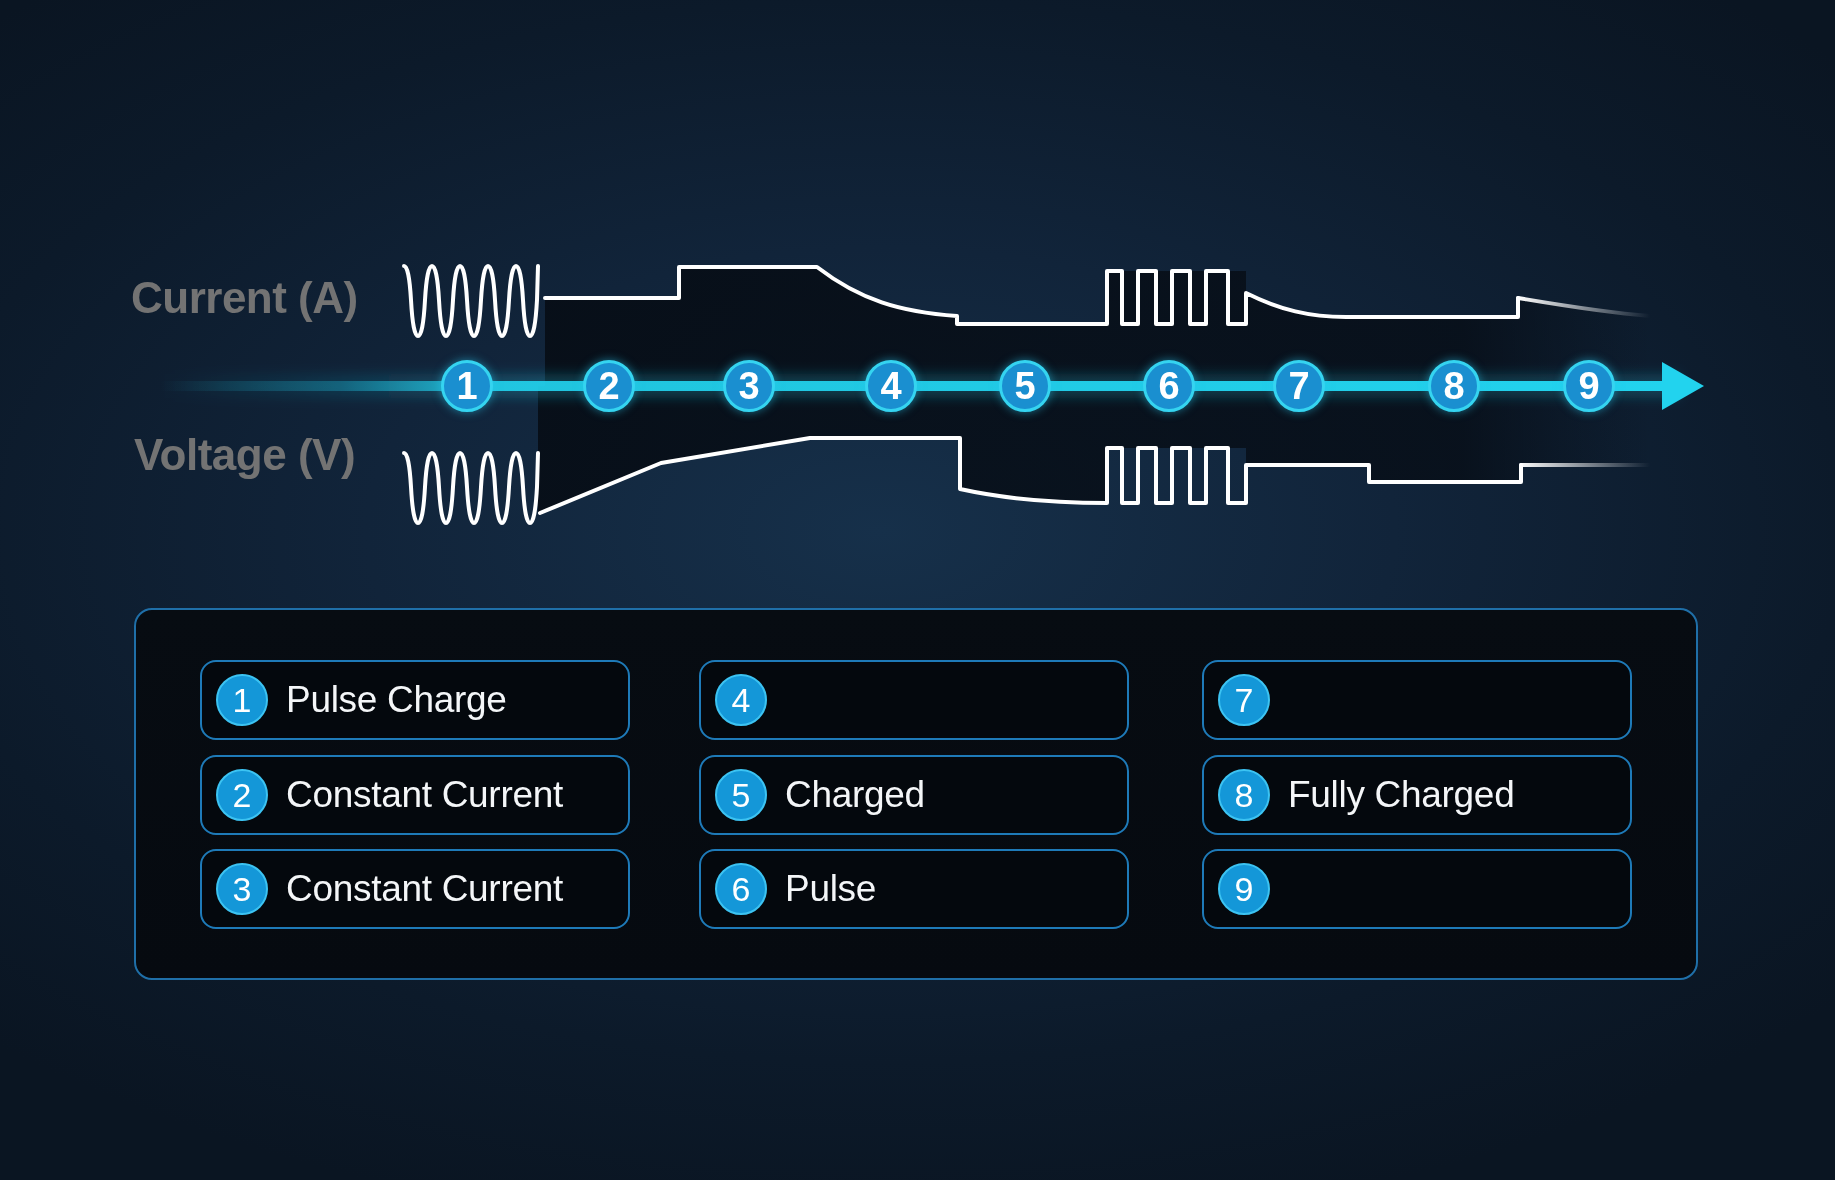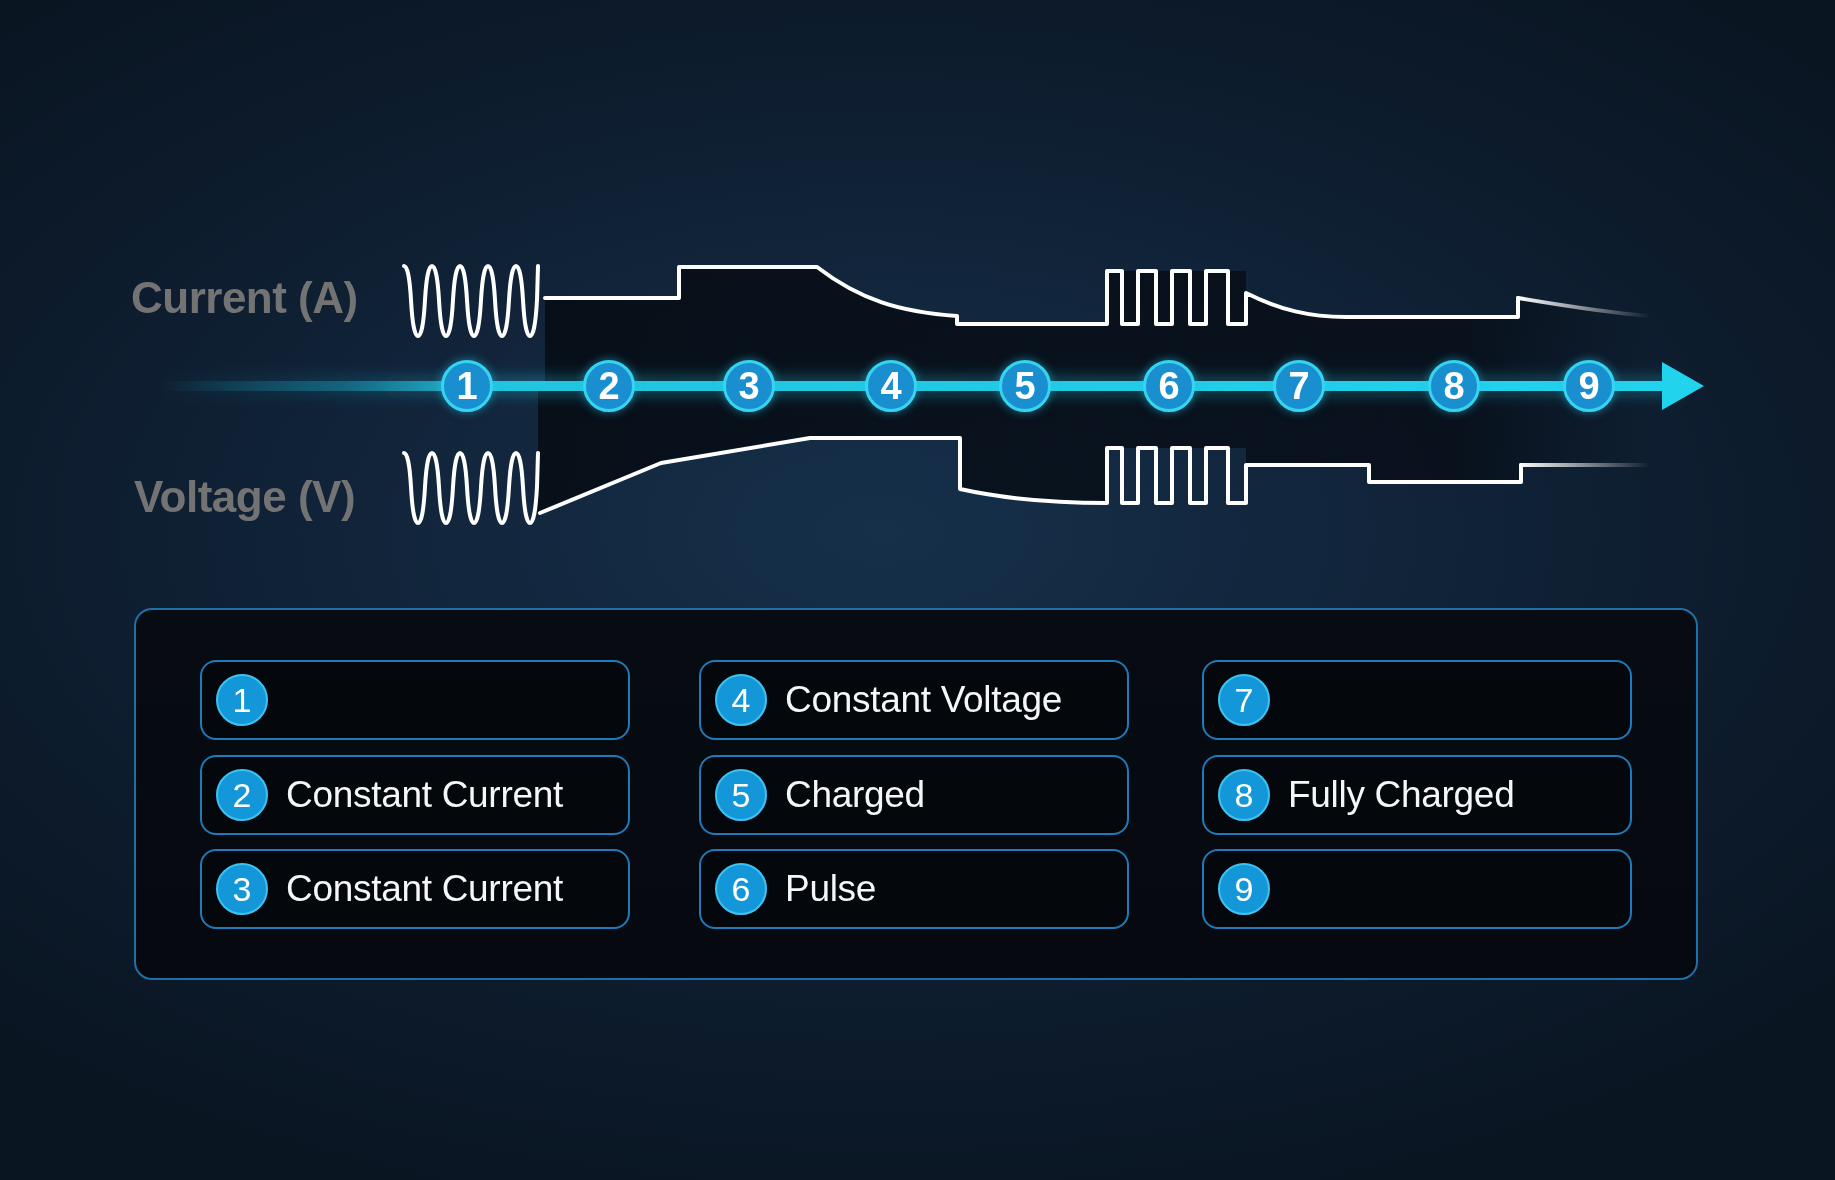--- a/index.html
+++ b/index.html
@@ -7,21 +7,21 @@
     width: 1835px; height: 1180px; overflow: hidden; position: relative;
     background: radial-gradient(ellipse 70% 60% at 48% 45%, #16304a 0%, #11243a 40%, #0c1a2a 75%, #0a1522 100%);
     font-family: "Liberation Sans", sans-serif;
     color: #ffffff;
   }
   .row-label {
     position: absolute; font-size: 44px; font-weight: 700; color: #737373;
     letter-spacing: -0.5px;
   }
   #lbl-current { left: 131px; top: 273px; }
-  #lbl-voltage { left: 134px; top: 472px; }
+  #lbl-voltage { left: 134px; top: 430px; }
   svg#wave { position: absolute; left: 0; top: 0; }
   .legend-box {
     position: absolute; left: 134px; top: 608px; width: 1564px; height: 372px;
     border: 2px solid #1f6fa8; border-radius: 18px;
     background: linear-gradient(180deg, #070c12 0%, #060a10 100%);
     box-sizing: border-box;
   }
   .legend-item {
     position: absolute; width: 430px; height: 80px; box-sizing: border-box;
     border: 2px solid #1e7ab8; border-radius: 16px; background: #04080d;
@@ -124,33 +124,33 @@
     <span>8</span>
   </div>
 <div class="marker" style="left:1563px;top:360px;">
     <span>9</span>
   </div>
 
 <div class="legend-box"></div>
 
 <div class="legend-item" style="left:200px;top:660px;">
   <span class="legend-badge">1</span>
+  <span class="legend-text">Pulse Charge</span>
 </div>
 <div class="legend-item" style="left:200px;top:755px;">
   <span class="legend-badge">2</span>
   <span class="legend-text">Constant Current</span>
 </div>
 <div class="legend-item" style="left:200px;top:849px;">
   <span class="legend-badge">3</span>
   <span class="legend-text">Constant Current</span>
 </div>
 
 <div class="legend-item" style="left:699px;top:660px;">
   <span class="legend-badge">4</span>
-  <span class="legend-text">Constant Voltage</span>
 </div>
 <div class="legend-item" style="left:699px;top:755px;">
   <span class="legend-badge">5</span>
   <span class="legend-text">Charged</span>
 </div>
 <div class="legend-item" style="left:699px;top:849px;">
   <span class="legend-badge">6</span>
   <span class="legend-text">Pulse</span>
 </div>
 

